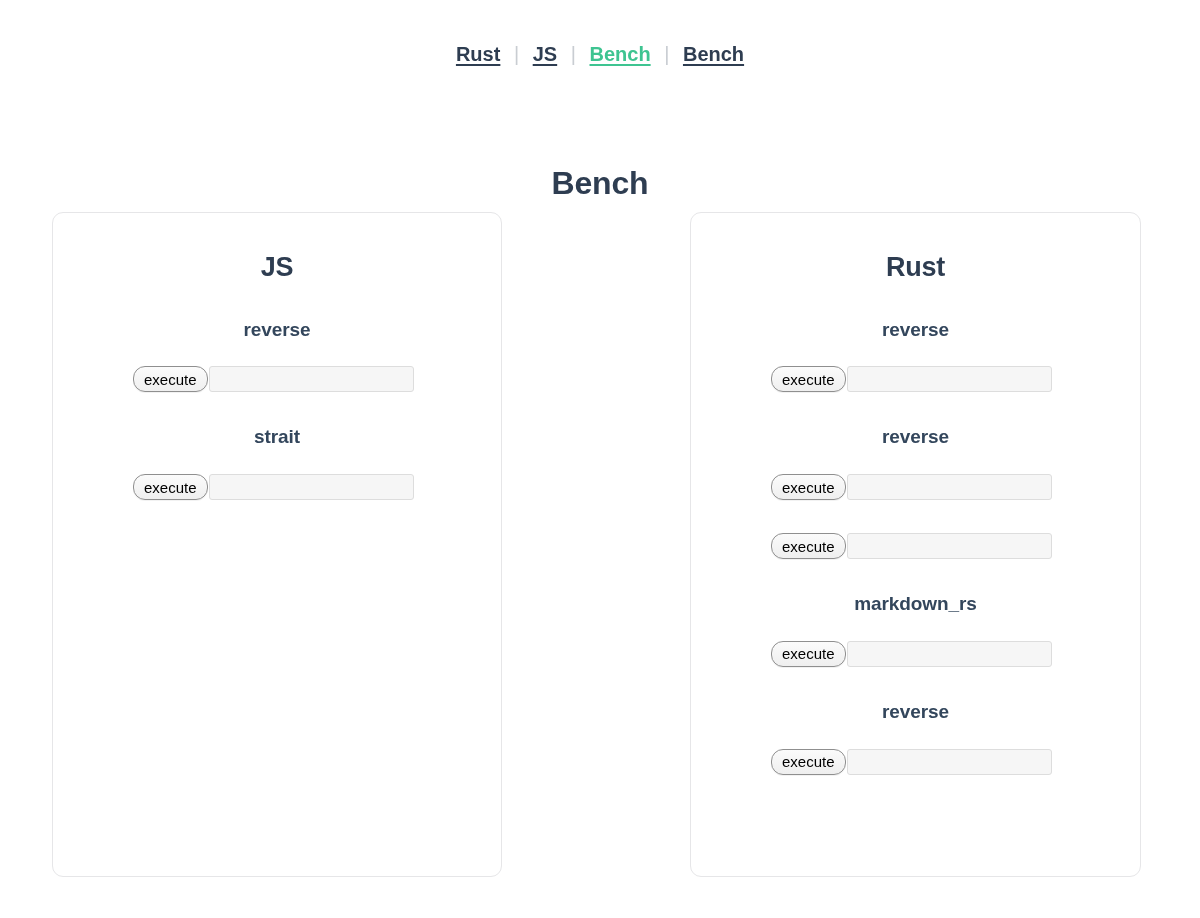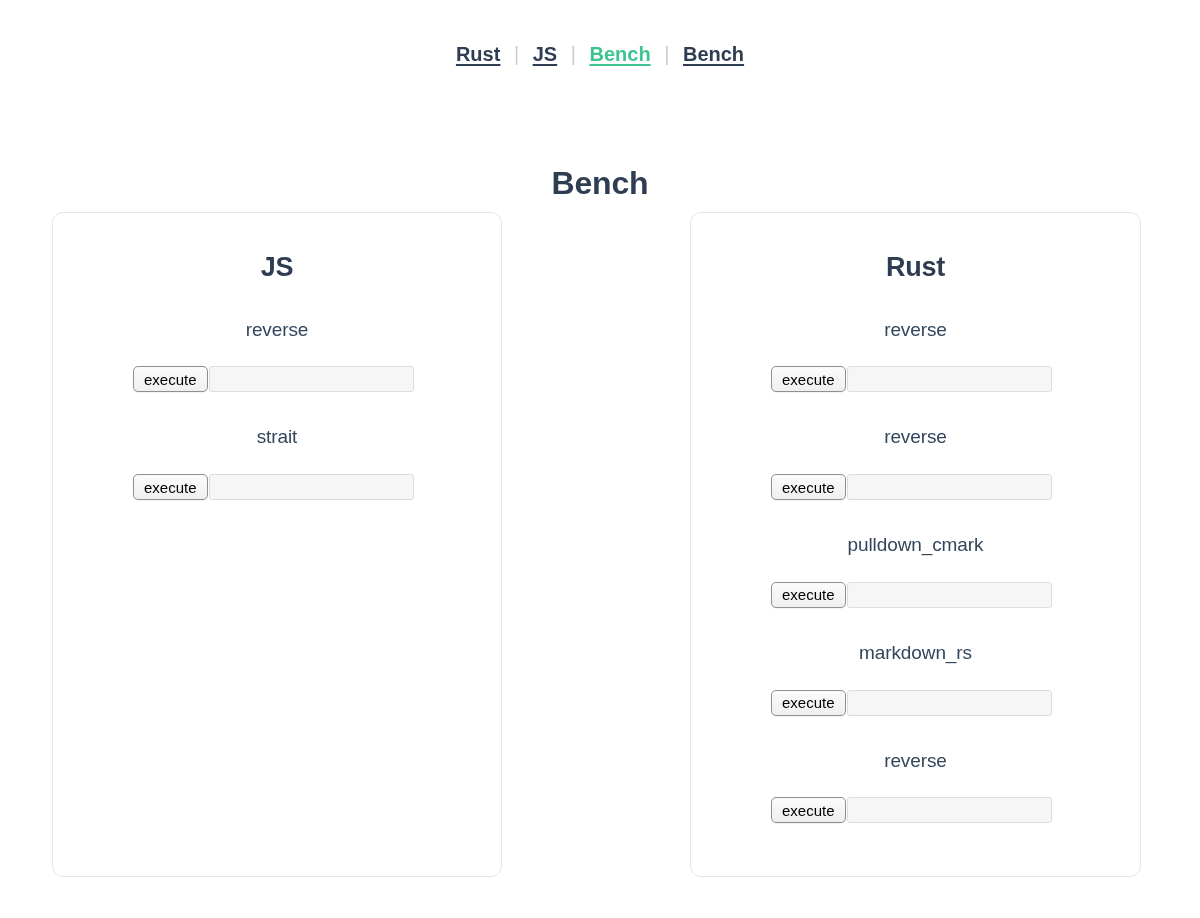--- a/index.html
+++ b/index.html
@@ -77,21 +77,21 @@
     letter-spacing: -0.2px;
     margin: 0 0 0 0;
     padding-top: 12px;
     line-height: 1.25;
   }
 
   .section { margin-top: 33px; }
   .section-title {
     text-align: center;
     font-size: 19px;
-    font-weight: normal;
+    font-weight: bold;
     color: #33465c;
     letter-spacing: -0.1px;
     line-height: 1.3;
     margin: 8px;
   }
 
   .row {
     display: flex;
     align-items: flex-start;
     margin-top: 24px;
@@ -101,21 +101,21 @@
 
   .exec-btn {
     font-family: "Liberation Sans", sans-serif;
     font-size: 15px;
     color: #000000;
     height: 26px;
     line-height: 1;
     padding: 0 10px;
     background: linear-gradient(#fbfbfb, #efefef);
     border: 1px solid #8f8f8f;
-    border-radius: 5px;
+    border-radius: 12px;
     box-shadow: 0 1px 0 rgba(0,0,0,0.05);
     cursor: pointer;
     white-space: nowrap;
   }
 
   .result-input {
     font-family: "Liberation Sans", sans-serif;
     font-size: 14px;
     color: #222;
     height: 26px;
@@ -178,21 +178,20 @@
 
     <div class="section">
       <h3 class="section-title">reverse</h3>
       <div class="row">
         <button class="exec-btn">execute</button>
         <input class="result-input" type="text" value="" style="">
       </div>
     </div>
 
     <div class="section">
-      <h3 class="section-title">pulldown_cmark</h3>
       <div class="row">
         <button class="exec-btn">execute</button>
         <input class="result-input" type="text" value="" style="">
       </div>
     </div>
 
     <div class="section">
       <h3 class="section-title">markdown_rs</h3>
       <div class="row">
         <button class="exec-btn">execute</button>

